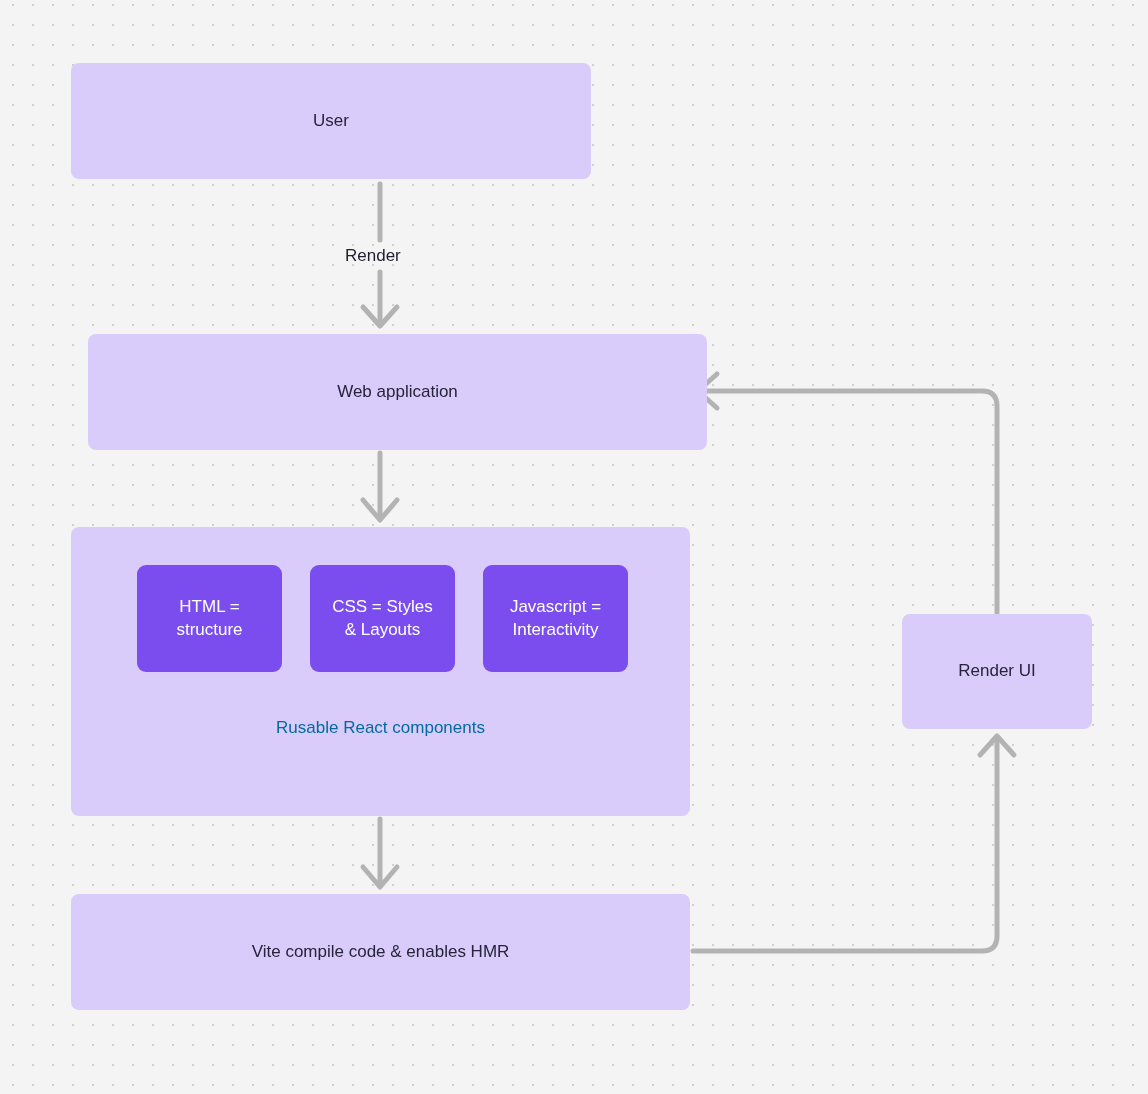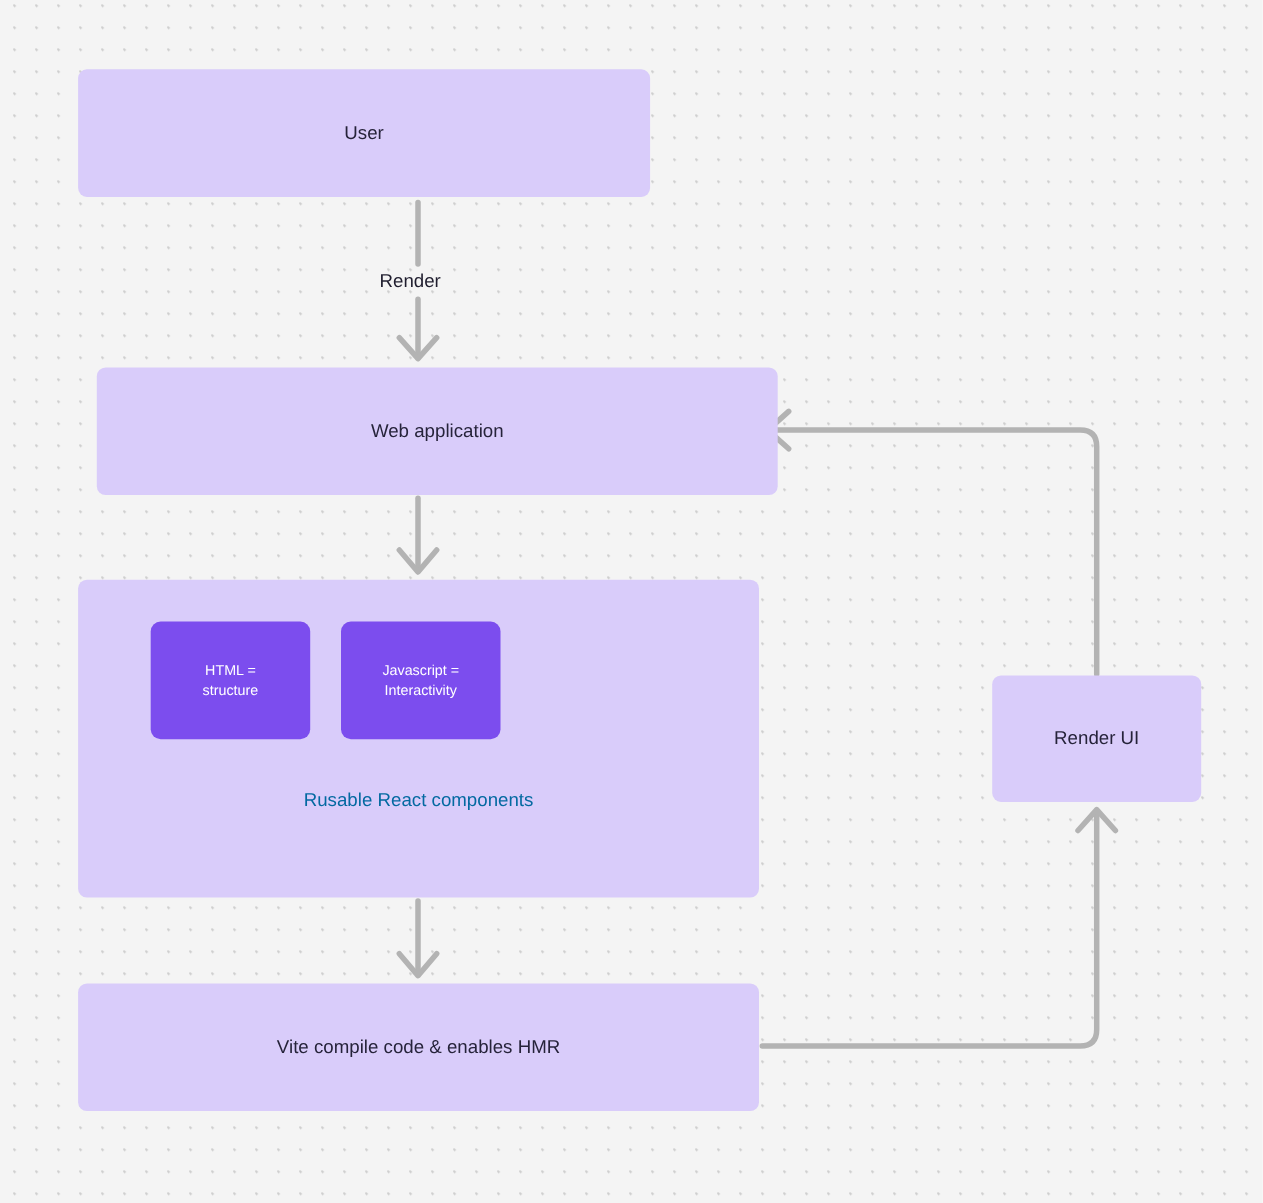--- a/index.html
+++ b/index.html
@@ -35,21 +35,21 @@
 
   .node-light {
     background: #d9ccfa;
     color: #26233a;
     font-size: 17px;
   }
 
   .node-accent {
     background: #7c4dee;
     color: #ffffff;
-    font-size: 13px;
+    font-size: 17px;
     border-radius: 9px;
   }
 
   
   #node-user        { left: 71px;  top: 63px;  width: 520px; height: 116px; }
   #node-webapp      { left: 71px;  top: 334px; width: 619px; height: 116px; margin-left: 17px; }
   #node-components  { left: 71px;  top: 527px; width: 619px; height: 289px; }
   #node-vite        { left: 71px;  top: 894px; width: 619px; height: 116px; }
   #node-render      { left: 902px; top: 614px; width: 190px; height: 115px; }
 
@@ -159,20 +159,23 @@
   <div class="node node-light" id="node-webapp">
     <span>Web application</span>
   </div>
 
   <div class="node node-light" id="node-components">
     <div class="sub-row">
       <div class="node-accent">
         <span>HTML =<br>structure</span>
       </div>
       <div class="node-accent">
+        <span>CSS = Styles<br>&amp; Layouts</span>
+      </div>
+      <div class="node-accent">
         <span>Javascript =<br>Interactivity</span>
       </div>
     </div>
     <div class="components-caption">Rusable React components</div>
   </div>
 
   <div class="node node-light" id="node-render">
     <span>Render UI</span>
   </div>
 

